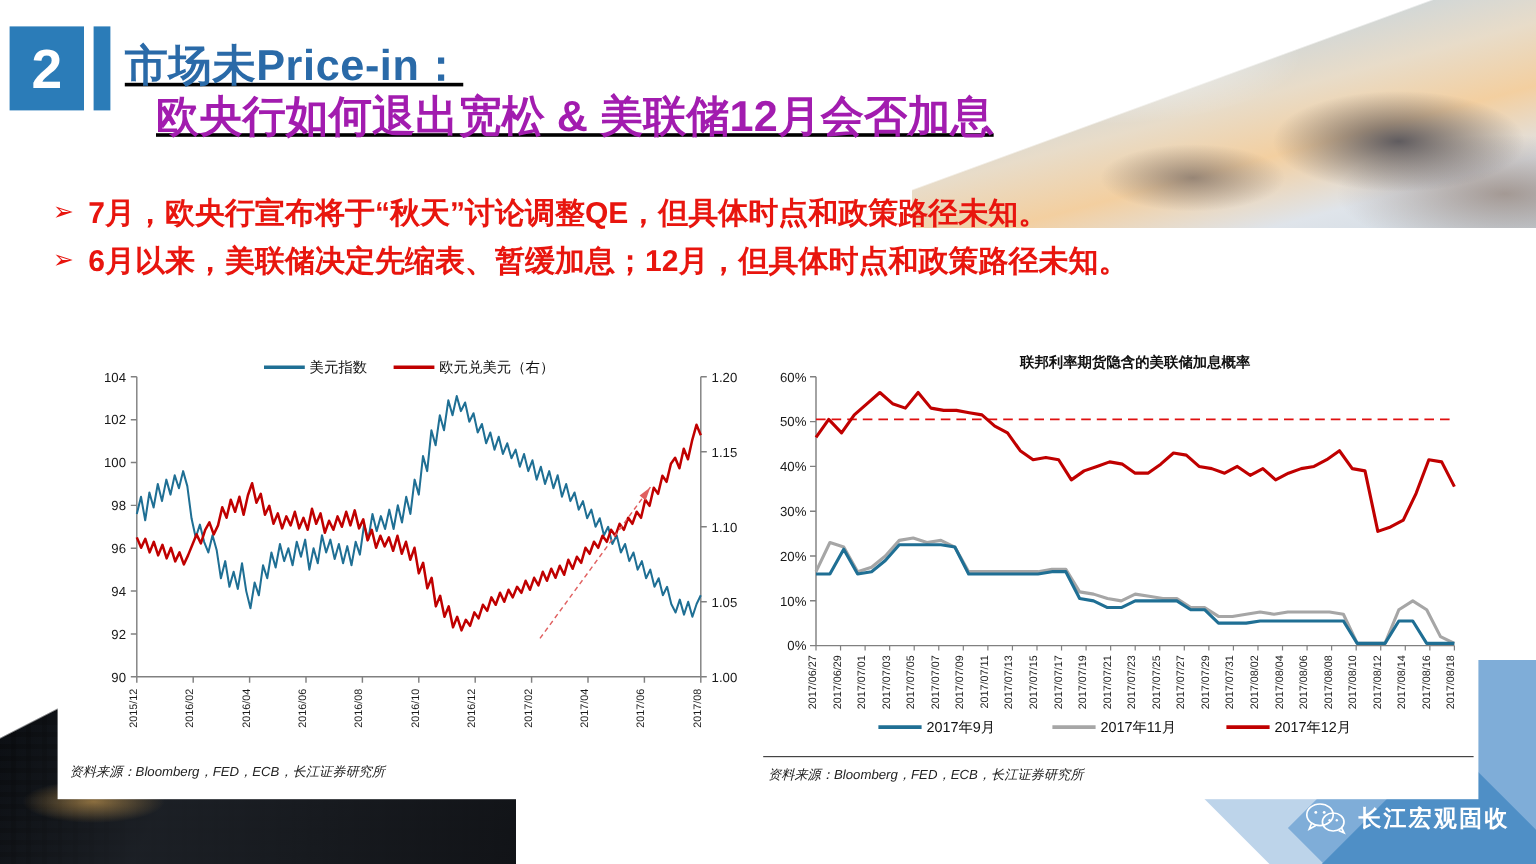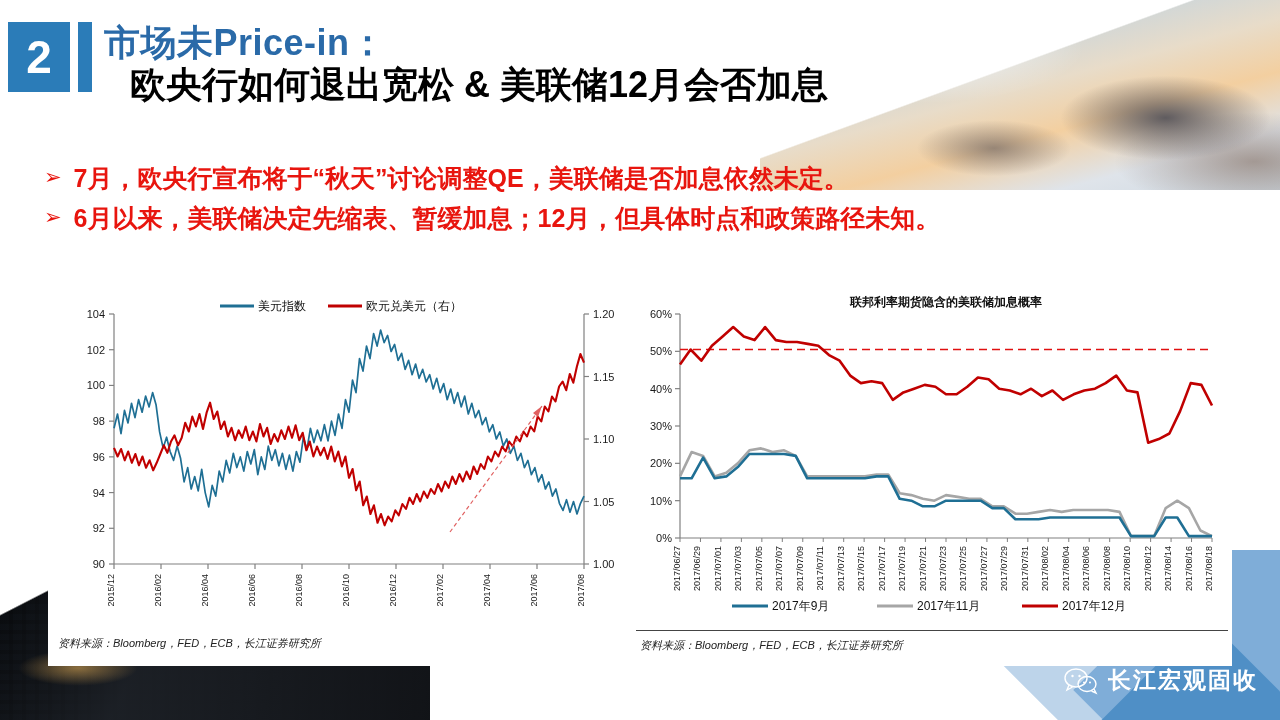--- a/index.html
+++ b/index.html
@@ -38,23 +38,23 @@
        transform:rotate(45deg);position:absolute;}
   .cb2{right:-95px;bottom:-95px;width:250px;height:250px;background:#7fadd8;
        transform:rotate(45deg);position:absolute;}
   .cb3{right:-30px;bottom:-150px;width:210px;height:210px;background:#4f8fc6;
        transform:rotate(45deg);position:absolute;}
 
   
   .num-badge{position:absolute;left:8px;top:22px;width:62px;height:70px;background:#2b7cb8;
     color:#fff;font-size:46px;font-weight:bold;display:flex;align-items:center;justify-content:center;}
   .num-bar{position:absolute;left:78px;top:22px;width:14px;height:70px;background:#2b7cb8;}
-  .title-wrap{position:absolute;left:104px;top:22px;width:980px;}
+  .title-wrap{position:absolute;left:104px;top:34px;width:980px;text-decoration:underline;}
   .title-l1{font-size:36px;font-weight:bold;color:#2a6aa8;line-height:1.18;letter-spacing:.5px;}
-  .title-l2{font-size:36px;font-weight:bold;color:#000000;line-height:1.18;margin-left:26px;}
+  .title-l2{font-size:36px;font-weight:bold;color:#a21caf;line-height:1.18;margin-left:26px;}
 
   
   .bullets{position:absolute;left:44px;top:160px;width:1200px;}
   .bullet{display:flex;align-items:flex-start;color:#e8150e;font-size:25px;font-weight:bold;
     line-height:1.45;margin-bottom:4px;}
   .arrow{color:#e8150e;font-size:21px;margin-right:12px;line-height:1.6;}
 
   
   .panel{position:absolute;background:#fff;}
   .panel-l{left:48px;top:286px;width:572px;height:380px;}
@@ -66,21 +66,21 @@
   .hr-r{position:absolute;left:4px;top:344px;width:592px;height:1px;background:#444;}
 
   svg{display:block;}
   .axis-txt{font-family:"Liberation Sans",sans-serif;font-size:11px;fill:#1a1a1a;}
   .axis-txt-s{font-family:"Liberation Sans",sans-serif;font-size:9px;fill:#1a1a1a;}
   .lg-txt{font-family:"Liberation Sans",sans-serif;font-size:12px;fill:#111;}
   .ti-txt{font-family:"Liberation Sans",sans-serif;font-size:12px;fill:#111;font-weight:bold;}
 
   
   .wm{position:absolute;right:22px;bottom:24px;display:flex;align-items:center;gap:10px;
-      color:#fff;font-size:23px;font-weight:bold;letter-spacing:2px;}
+      color:#fff;font-size:19px;font-weight:bold;letter-spacing:2px;}
 </style>
 </head>
 <body>
 
 <div class="slide">
 
   <div class="photo-sky"></div>
   <div class="photo-city">
       <span class="glow"></span>
     </div>
@@ -93,21 +93,21 @@
   <div class="num-badge">2</div>
   <div class="num-bar"></div>
   <div class="title-wrap">
     <div class="title-l1">市场未Price-in：</div>
     <div class="title-l2">欧央行如何退出宽松 &amp; 美联储12月会否加息</div>
   </div>
 
   <div class="bullets">
     <div class="bullet">
       <span class="arrow">➢</span>
-      <span>7月，欧央行宣布将于“秋天”讨论调整QE，美联储是否加息依然未定。</span>
+      <span>7月，欧央行宣布将于“秋天”讨论调整QE，但具体时点和政策路径未知。</span>
     </div>
     <div class="bullet">
       <span class="arrow">➢</span>
       <span>6月以来，美联储决定先缩表、暂缓加息；12月，但具体时点和政策路径未知。</span>
     </div>
   </div>
 
   <div class="panel panel-l">
     <svg width="572" height="345" viewBox="0 0 572 345">
       <g id="lchart">

